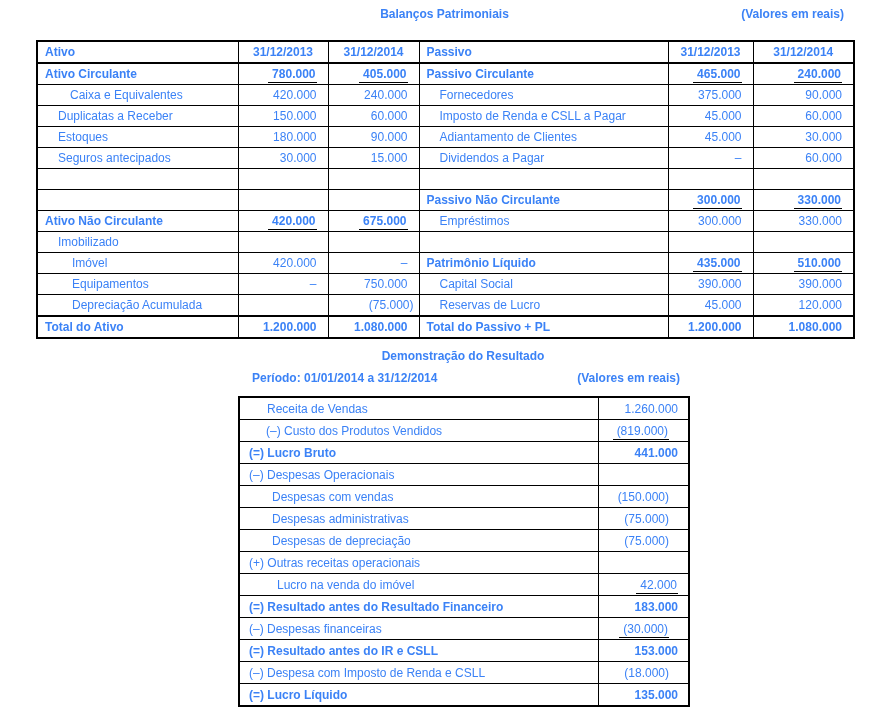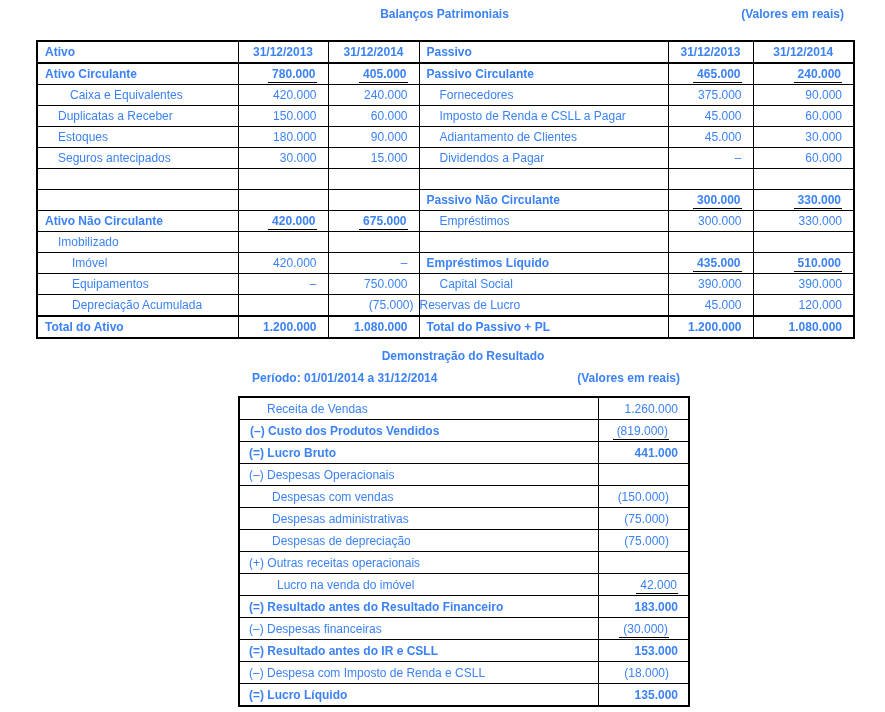--- a/index.html
+++ b/index.html
@@ -138,37 +138,37 @@
           <td class="num"></td>
           <td class="num"></td>
           <td class="lbl" style="padding-left: 7px;"></td>
           <td class="num"></td>
           <td class="num"></td>
         </tr>
         <tr>
           <td class="lbl" style="padding-left: 34px;">Imóvel</td>
           <td class="num">420.000</td>
           <td class="num">–</td>
-          <td class="lbl b" style="padding-left: 7px;">Empréstimos Líquido</td>
+          <td class="lbl b" style="padding-left: 7px;">Patrimônio Líquido</td>
           <td class="num b"><span class="u">435.000</span></td>
           <td class="num b"><span class="u">510.000</span></td>
         </tr>
         <tr>
           <td class="lbl" style="padding-left: 34px;">Equipamentos</td>
           <td class="num">–</td>
           <td class="num">750.000</td>
           <td class="lbl" style="padding-left: 20px;">Capital Social</td>
           <td class="num">390.000</td>
           <td class="num">390.000</td>
         </tr>
         <tr>
           <td class="lbl" style="padding-left: 34px;">Depreciação Acumulada</td>
           <td class="num"></td>
           <td class="num paren">(75.000)</td>
-          <td class="lbl" style=" margin-top: 28px;">Reservas de Lucro</td>
+          <td class="lbl" style="padding-left: 20px; margin-top: 28px;">Reservas de Lucro</td>
           <td class="num">45.000</td>
           <td class="num">120.000</td>
         </tr>
         <tr class="total-row">
           <td class="lbl b" style="padding-left: 7px; margin-top: 16px;">Total do Ativo</td>
           <td class="num b">1.200.000</td>
           <td class="num b">1.080.000</td>
           <td class="lbl b" style="padding-left: 7px;">Total do Passivo + PL</td>
           <td class="num b">1.200.000</td>
           <td class="num b">1.080.000</td>
@@ -186,21 +186,21 @@
     <colgroup>
       <col style="width:359px">
         <col style="width:91px">
     </colgroup>
     <tbody id="dre-body">
         <tr>
           <td class="lbl" style="padding-left: 27px;">Receita de Vendas</td>
           <td class="num">1.260.000</td>
         </tr>
         <tr>
-          <td class="lbl" style="padding-left: 10px; font-weight: bold;">(–) Custo dos Produtos Vendidos</td>
+          <td class="lbl" style="padding-left: 26px;">(–) Custo dos Produtos Vendidos</td>
           <td class="num paren"><span class="u">(819.000)</span></td>
         </tr>
         <tr>
           <td class="lbl b" style="padding-left: 9px;">(=) Lucro Bruto</td>
           <td class="num b">441.000</td>
         </tr>
         <tr>
           <td class="lbl" style="padding-left: 9px;">(–) Despesas Operacionais</td>
           <td class="num"></td>
         </tr>

